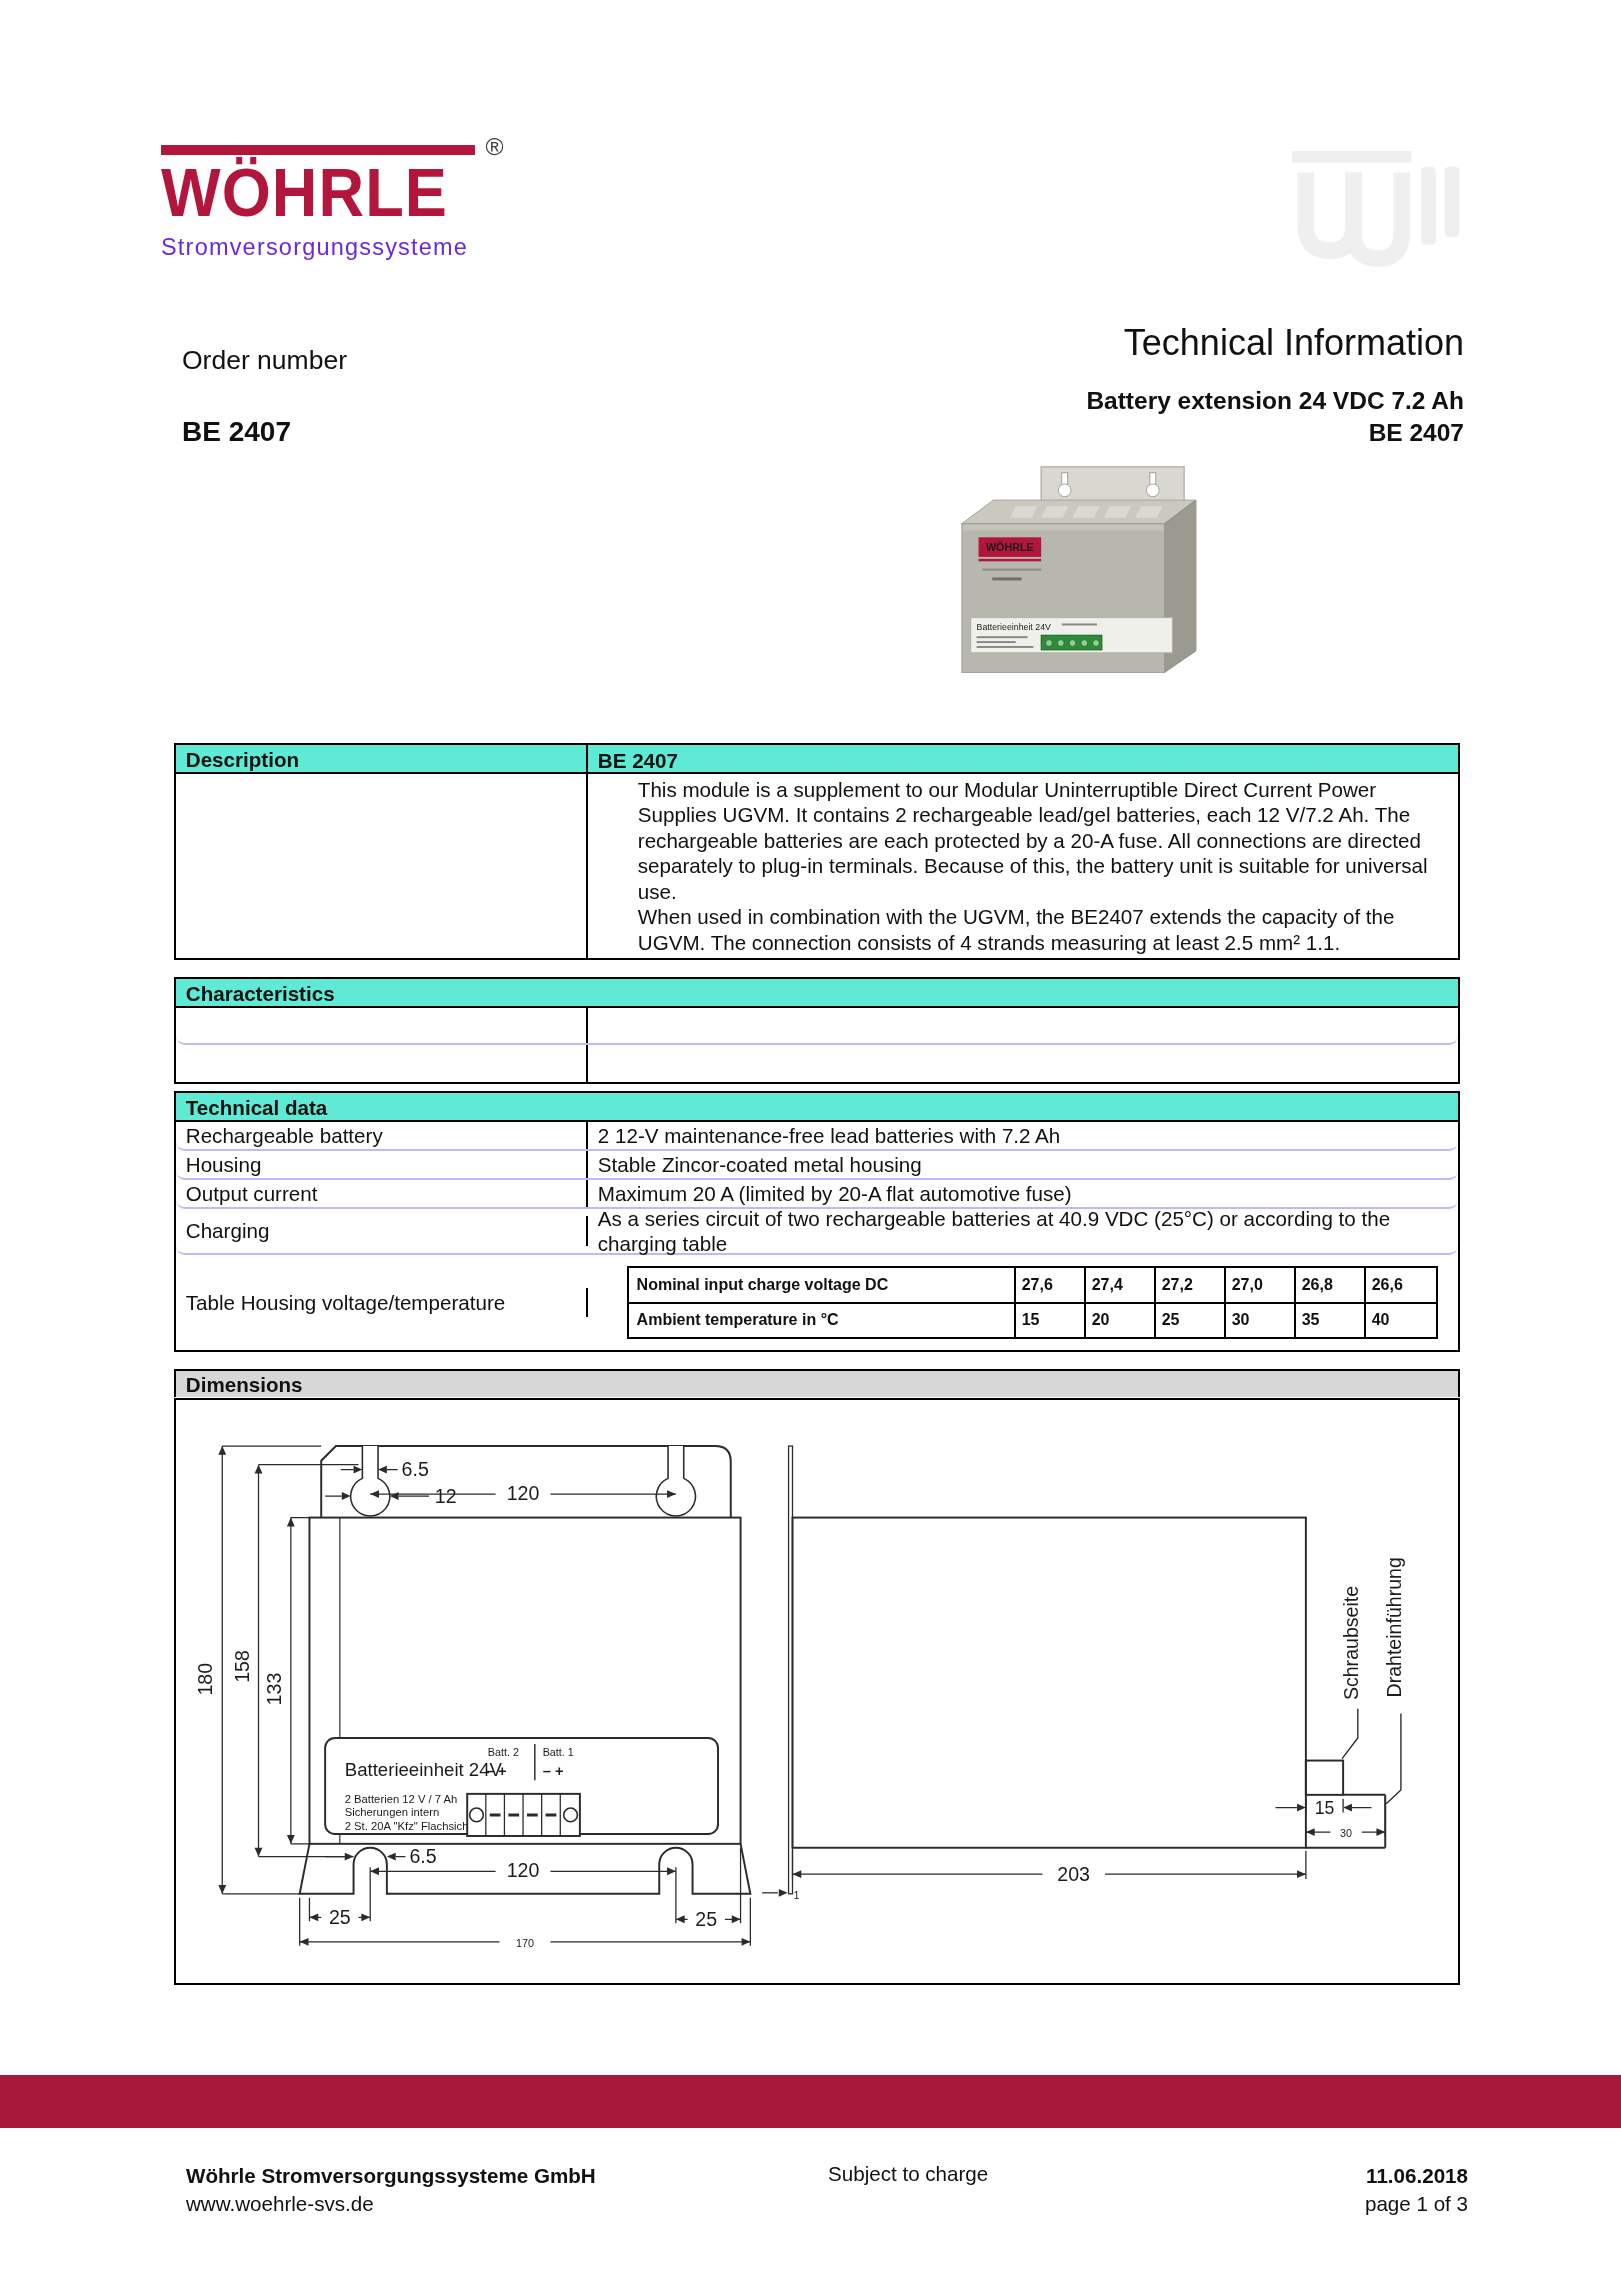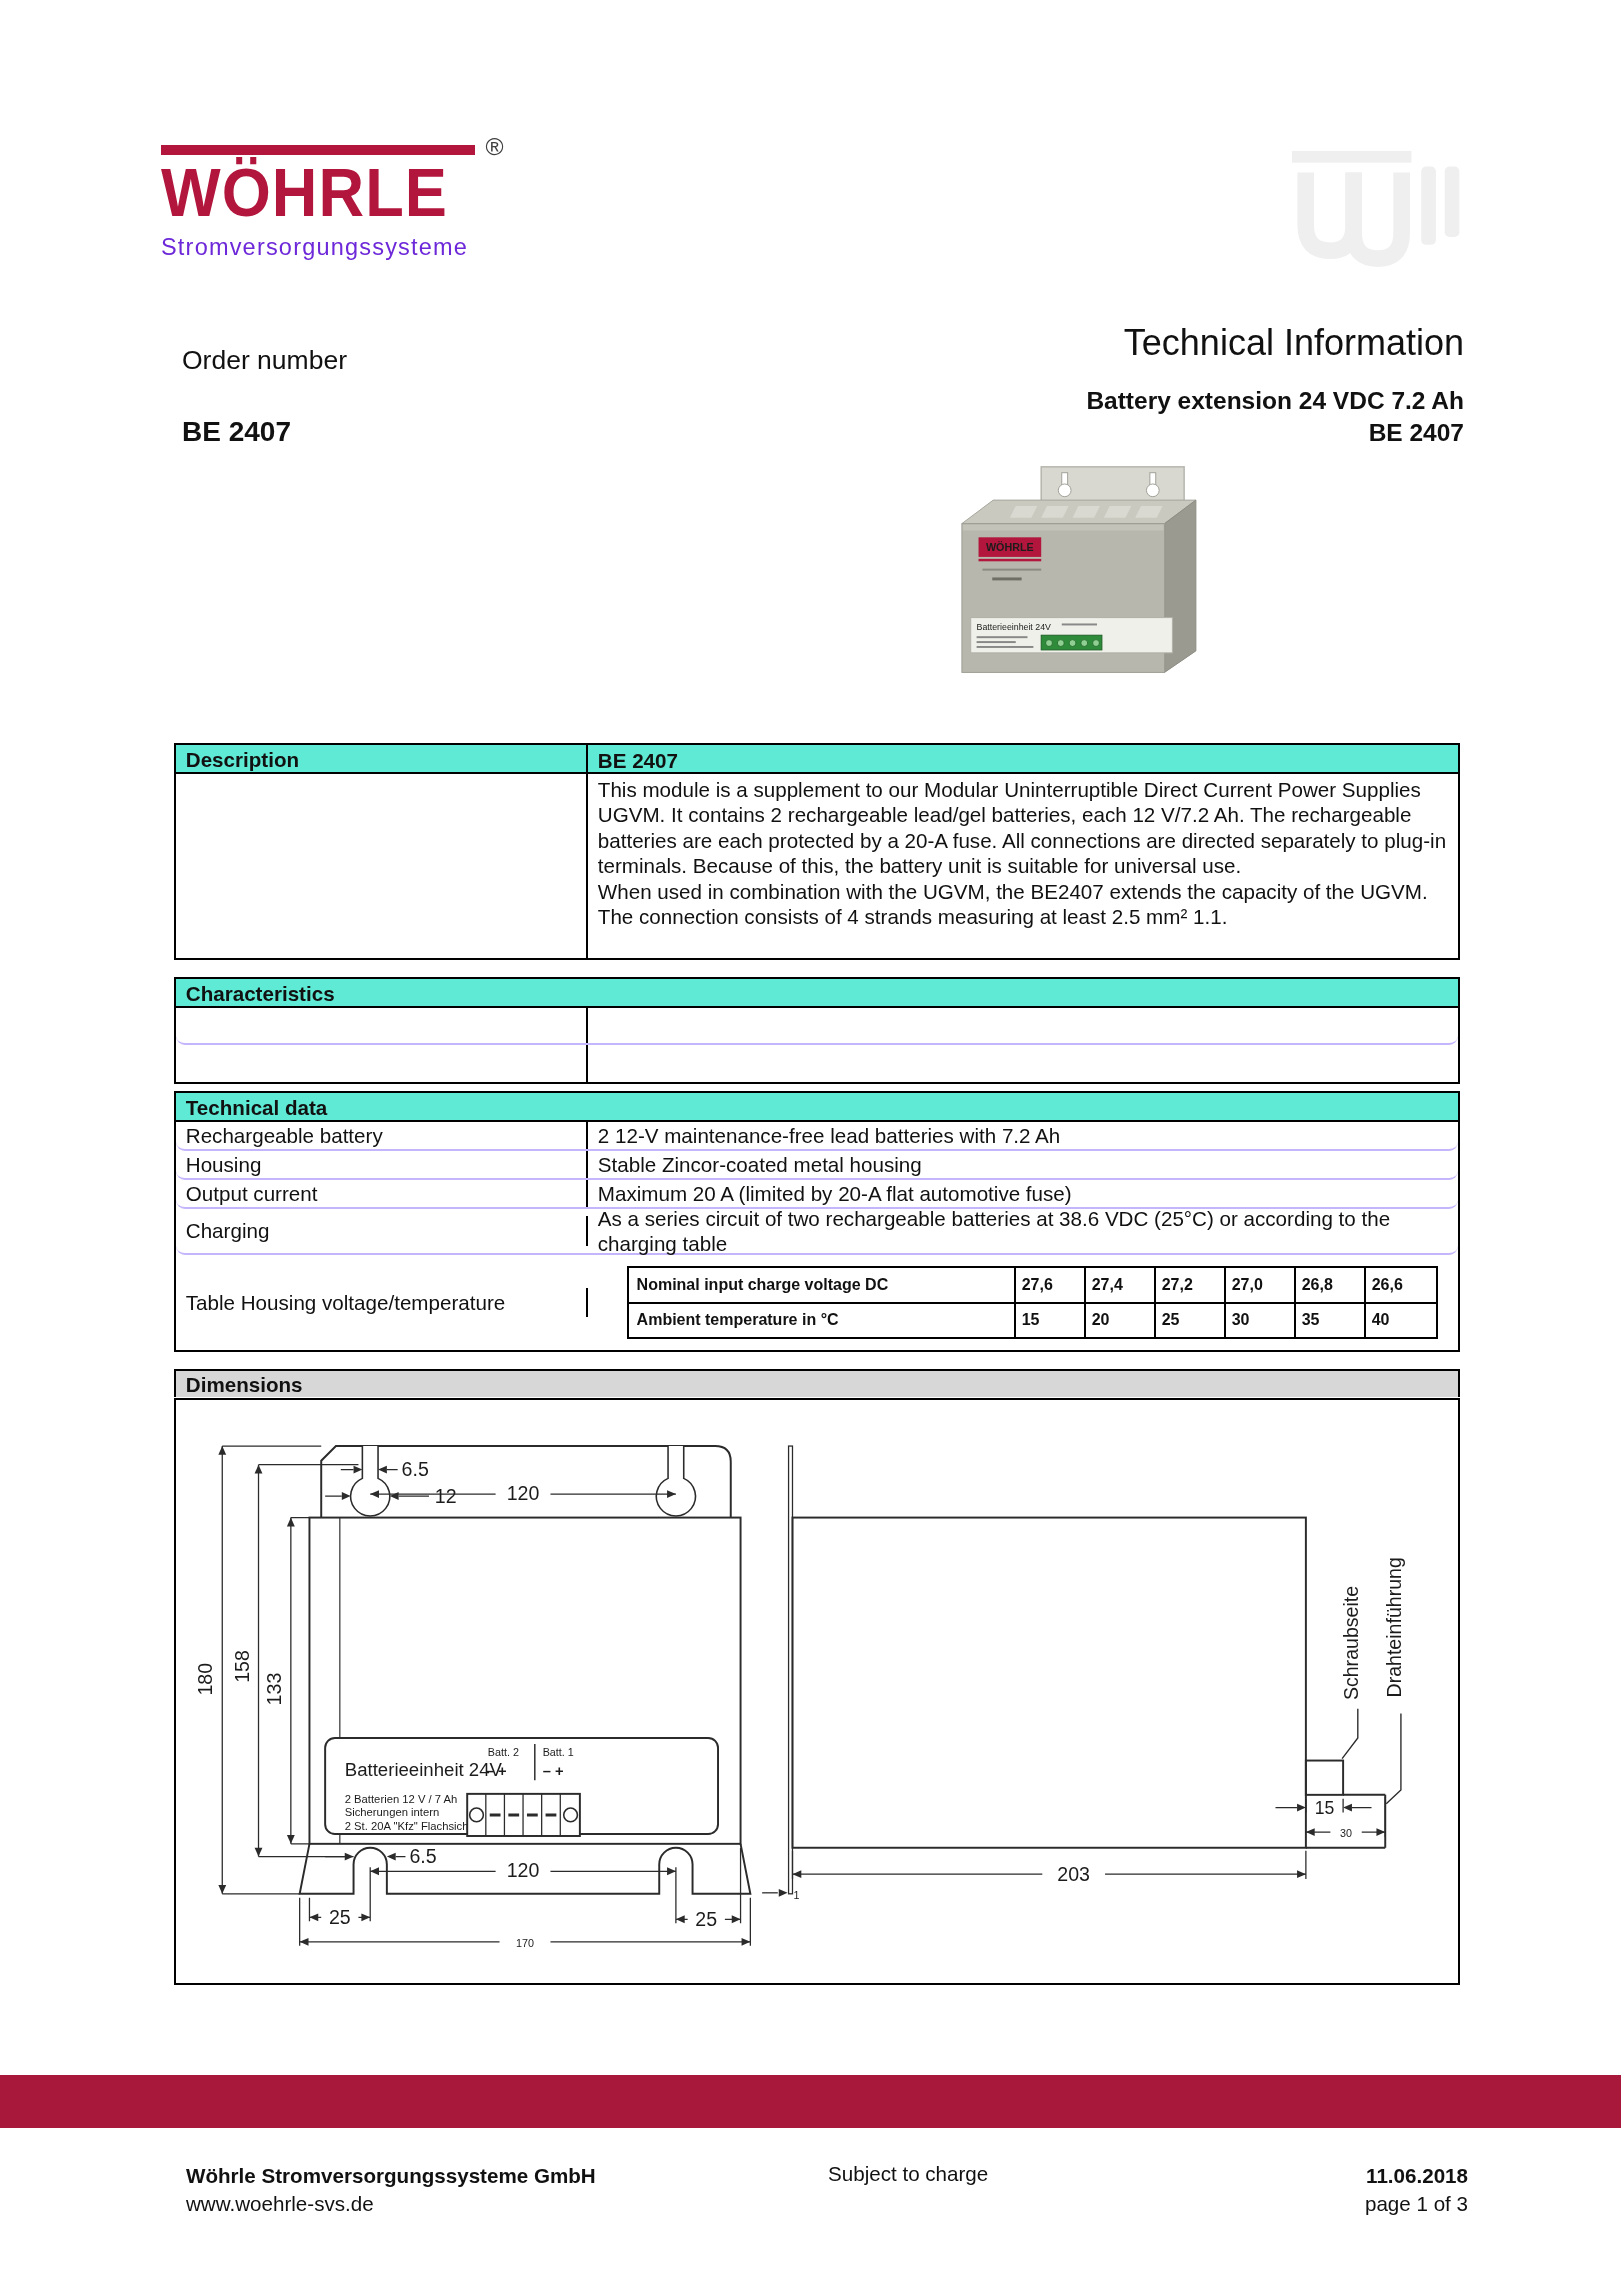--- a/index.html
+++ b/index.html
@@ -29,21 +29,21 @@
   
   .tbl{position:absolute;left:174px;width:1286px;border:2.9px solid #000;
        box-sizing:border-box;background:#fff;font-size:20.6px;}
   .trow{display:flex;box-sizing:border-box;}
   .thead{background:#5eead4;font-weight:bold;border-bottom:2.9px solid #000;
          height:29px;line-height:23.5px;}
   .trow.rule{border-bottom:2px solid #c4b5fd;border-radius:9px;}
   .c1{width:412px;border-right:2px solid #000;padding:2.9px 9.8px;box-sizing:border-box;flex:none;}
   .cfull{flex:1;padding:2.9px 9.8px;box-sizing:border-box;}
   .c2{flex:1;padding:2.9px 9.8px;box-sizing:border-box;line-height:25.5px;}
-  .desc-body{height:184px;}
+  .desc-body{height:184px;gap:40px;}
   .char-row{height:37px;}
   .tech-row{height:29px;align-items:center;}
   .tech-row .c1,.tech-row .c2{padding-top:1px;padding-bottom:1px;line-height:25.5px;}
   .tech-row2{height:46px;align-items:center;}
   .tech-row3{height:95px;align-items:center;}
 
   .inner{display:inline-block;border:2.9px solid #000;margin:0 0 0 29px;
          font-weight:bold;font-size:16px;box-sizing:border-box;}
   .irow{display:flex;}
   .irow + .irow{border-top:2px solid #000;}
@@ -177,21 +177,21 @@
   <div class="trow tech-row rule">
     <div class="c1">Housing</div>
     <div class="c2">Stable Zincor-coated metal housing</div>
   </div>
   <div class="trow tech-row rule">
     <div class="c1">Output current</div>
     <div class="c2">Maximum 20 A (limited by 20-A flat automotive fuse)</div>
   </div>
   <div class="trow tech-row2 rule">
     <div class="c1">Charging</div>
-    <div class="c2">As a series circuit of two rechargeable batteries at 38.6 VDC (25°C) or according to the charging table</div>
+    <div class="c2">As a series circuit of two rechargeable batteries at 40.9 VDC (25°C) or according to the charging table</div>
   </div>
   <div class="trow tech-row3">
     <div class="c1">Table Housing voltage/temperature</div>
     <div class="c2">
       <div class="inner">
         <div class="irow">
           <div class="il">Nominal input charge voltage DC</div>
           <div class="iv">27,6</div>
           <div class="iv">27,4</div>
           <div class="iv">27,2</div>

